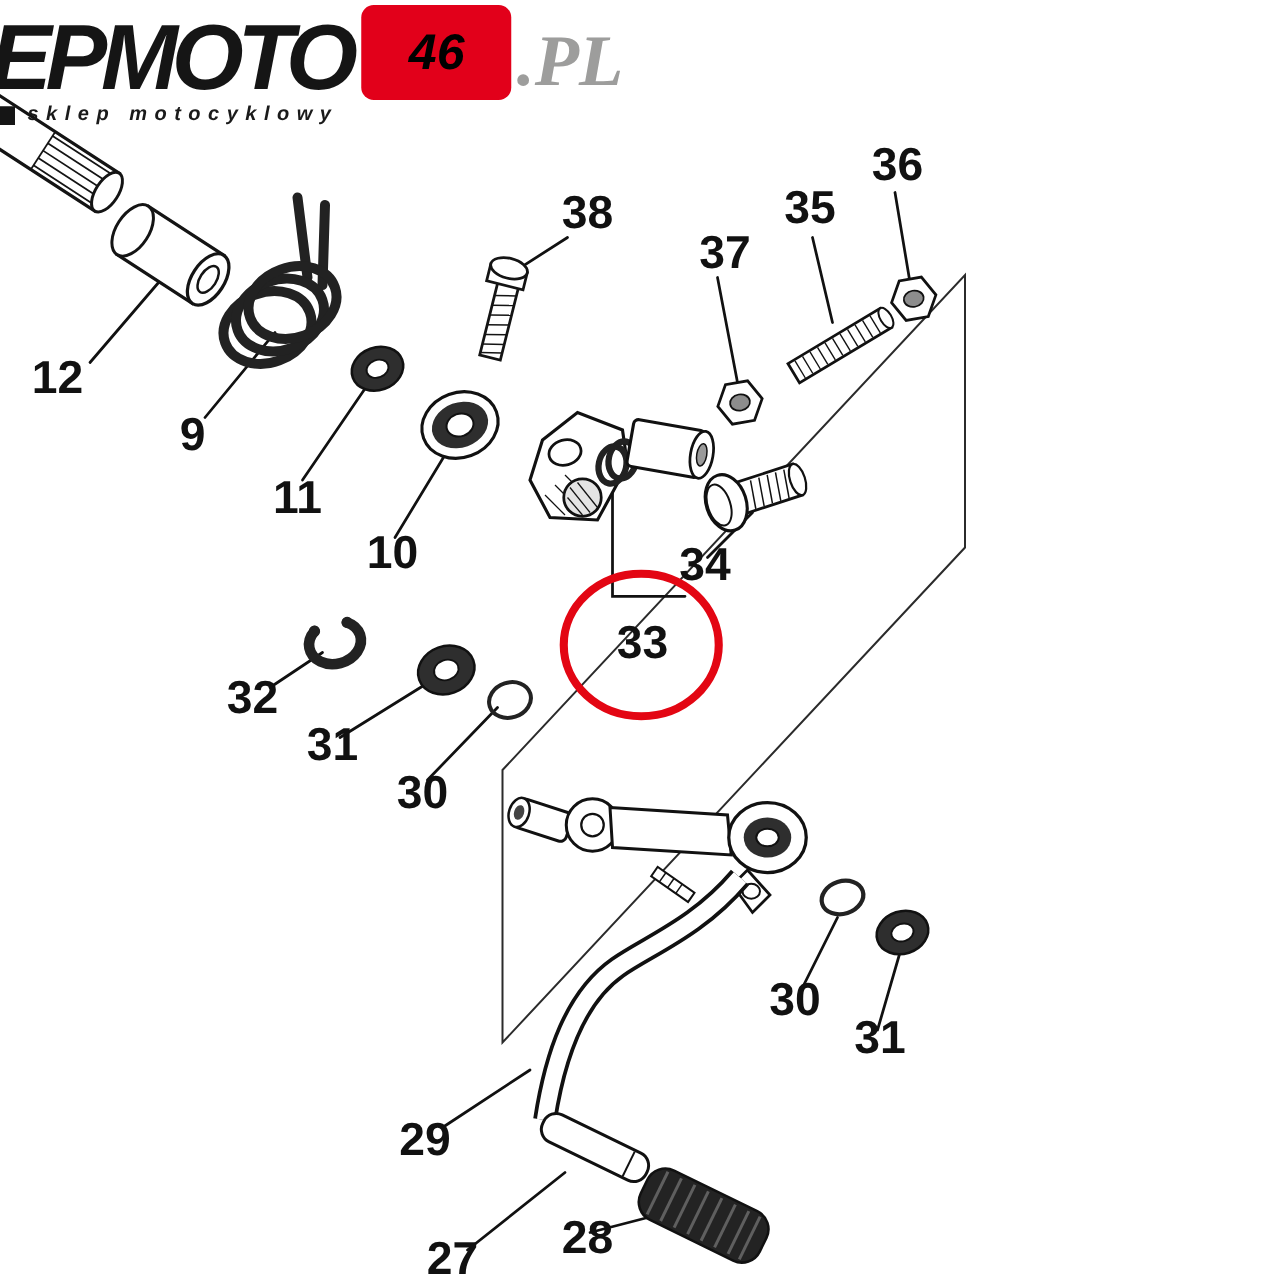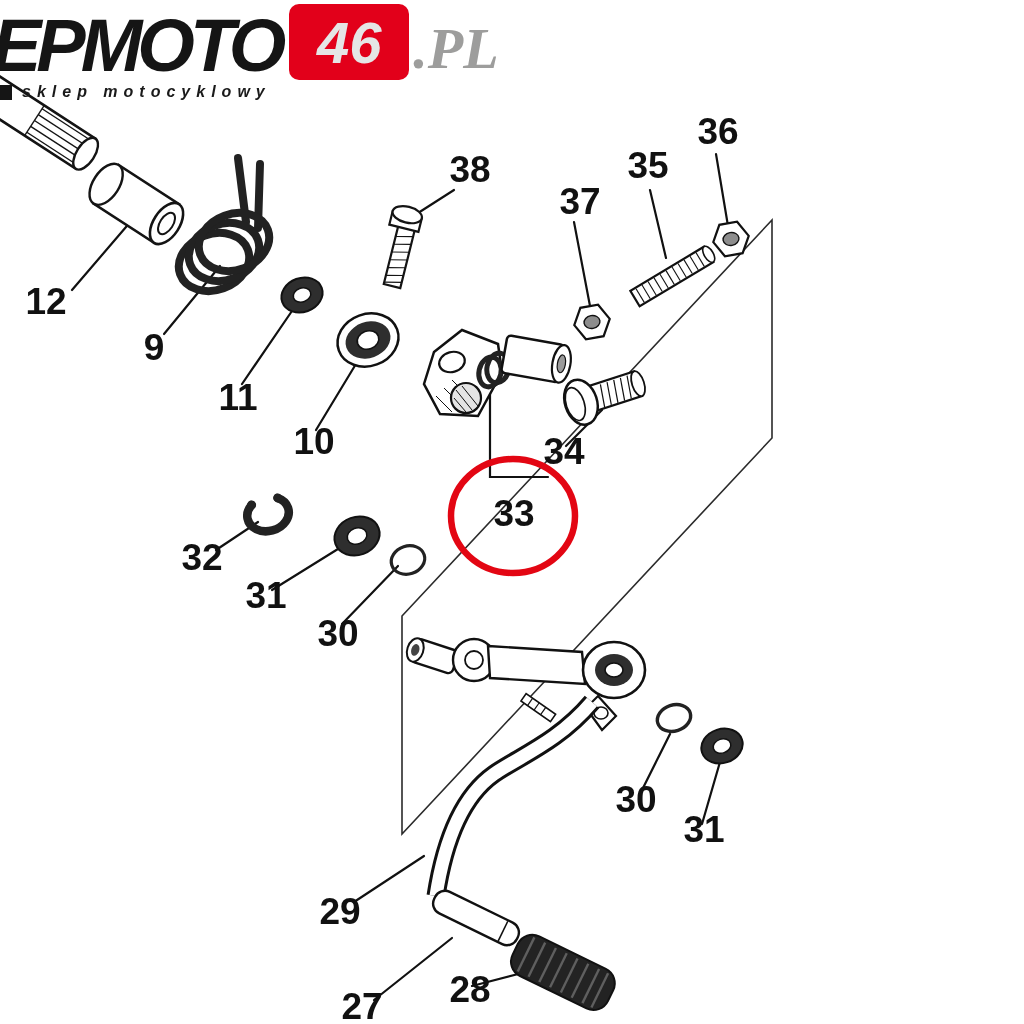--- a/index.html
+++ b/index.html
@@ -4,21 +4,21 @@
 <style>
   html,body{margin:0;padding:0;background:#fff;}
   .page{position:relative;width:1022px;height:1024px;background:#ffffff;overflow:hidden;
         font-family:"Liberation Sans",sans-serif;}
   
   .logo{position:absolute;top:0;left:0;z-index:3;}
   .logo-row{display:flex;align-items:flex-end;height:80px;margin-left:-8px;cursor:pointer;}
   .logo-main{font-style:italic;font-weight:bold;font-size:74px;line-height:.92;
              letter-spacing:-5px;color:#151515;}
   .logo-46{display:flex;align-items:center;justify-content:center;background:#e2001a;
-           color:#e5e5e5;font-style:italic;font-weight:bold;font-size:58px;width:120px;
+           color:#000000;font-style:italic;font-weight:bold;font-size:40px;width:120px;
            height:76px;border-radius:10px;margin:0 4px 0 8px;}
   .logo-pl{font-style:italic;font-weight:bold;font-size:58px;color:#9d9d9c;
            line-height:1;padding-bottom:2px;font-family:Liberation Serif, serif;}
   .logo-tagline{display:flex;align-items:center;gap:10px;margin-top:3px;margin-left:0;}
   .tag-mark{width:12px;height:15px;background:#151515;}
   .tag-text{font-weight:bold;font-style:italic;font-size:16px;letter-spacing:6px;color:#1a1a1a;}
   
   .diagram{position:absolute;top:0;left:0;}
   text.part-num{font-family:"Liberation Sans",sans-serif;font-weight:bold;font-size:37px;fill:#111;}
 </style>

